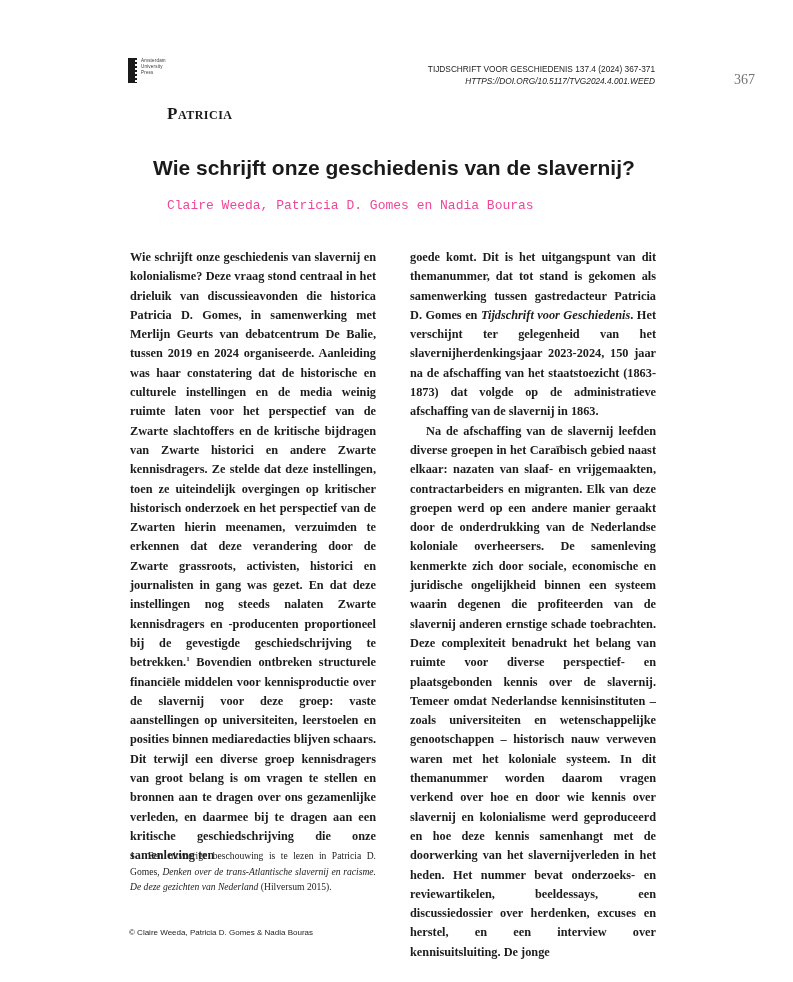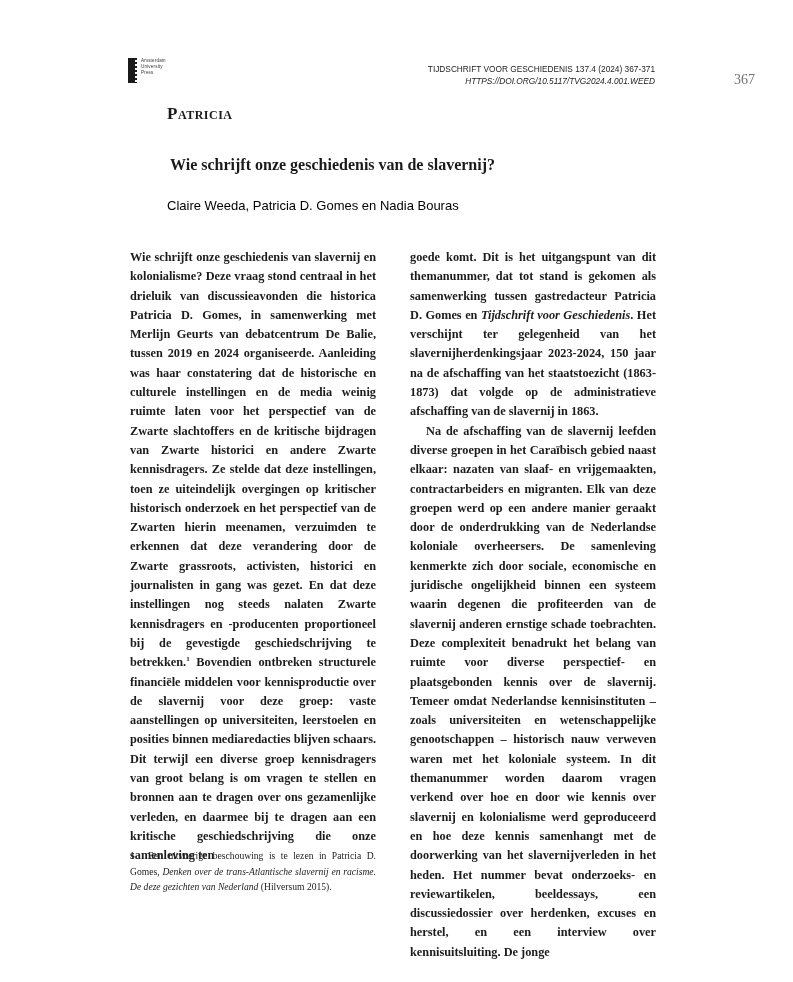--- a/index.html
+++ b/index.html
@@ -6,22 +6,22 @@
   body { width: 793px; height: 982px; position: relative; overflow: hidden; color: #1c1c1c; font-family: "DejaVu Serif", serif; }
   .logo { position: absolute; left: 128px; top: 58px; display: flex; align-items: flex-start; }
   .logo-bar { width: 7px; height: 25px; background: #1a1a1a; position: relative; }
   .logo-bar::after { content: ""; position: absolute; right: -2px; top: 0; width: 2px; height: 25px;
     background: repeating-linear-gradient(to bottom, #1a1a1a 0 2px, transparent 2px 4px); }
   .logo-text { margin-left: 6px; font-family: "Liberation Sans", sans-serif; font-size: 4.5px; line-height: 6px; color: #333; letter-spacing: 0.2px; }
   .running-head { position: absolute; right: 138px; top: 63px; text-align: right; font-family: "Liberation Sans", sans-serif; font-size: 8.3px; line-height: 12px; color: #222; }
   .running-head .doi { font-style: italic; }
   .page-number { position: absolute; right: 38px; top: 72px; font-family: "Liberation Serif", serif; font-size: 14px; color: #737373; }
   .section-label { position: absolute; left: 167px; top: 104px; font-family: "Liberation Serif", serif; font-size: 17px; font-weight: bold; font-variant: small-caps; letter-spacing: 0.5px; color: #1a1a1a; }
-  .title { position: absolute; left: 170px; top: 156px; font-family: Liberation Serif, serif; font-size: 16px; font-weight: bold; color: #1a1a1a; margin: 0; }
-  .authors { position: absolute; left: 167px; top: 198px; font-family: Liberation Sans, sans-serif; font-size: 13px; color: #000000; }
+  .title { position: absolute; left: 153px; top: 156px; font-family: Liberation Sans, sans-serif; font-size: 21px; font-weight: bold; color: #1a1a1a; margin: 0; }
+  .authors { position: absolute; left: 167px; top: 198px; font-family: Liberation Mono, monospace; font-size: 13px; color: #ec4899; }
   .col { position: absolute; top: 248px; width: 246px; font-family: "Liberation Serif", serif; font-size: 12.3px; line-height: 19.3px; color: #1c1c1c; text-align: justify; }
   .col-left { left: 130px; }
   .col-right { left: 410px; }
   .col p { margin: 0; font-weight: bold; }
   .col p.indent { text-indent: 16px; }
   .footnote { position: absolute; left: 130px; top: 848px; width: 246px; font-family: "Liberation Serif", serif; font-size: 9.6px; line-height: 15.6px; color: #222; text-align: justify; }
   .footnote .fn-num { display: inline-block; width: 18px; }
   .footer { position: absolute; left: 129px; top: 927px; font-family: "Liberation Sans", sans-serif; font-size: 8px; line-height: 12px; color: #222; }
   sup { font-size: 7px; line-height: 0; vertical-align: super; }
 </style>
@@ -54,13 +54,14 @@
 <div class="col col-right">
   <p><span>goede komt. Dit is het uitgangspunt van dit themanummer, dat tot stand is gekomen als samenwerking tussen gastredacteur Patricia D. Gomes en </span><em>Tijdschrift voor Geschiedenis</em><span>. Het verschijnt ter gelegenheid van het slavernijherdenkingsjaar 2023-2024, 150 jaar na de afschaffing van het staatstoezicht (1863-1873) dat volgde op de administratieve afschaffing van de slavernij in 1863.</span></p>
   <p class="indent">Na de afschaffing van de slavernij leefden diverse groepen in het Caraïbisch gebied naast elkaar: nazaten van slaaf- en vrijgemaakten, contractarbeiders en migranten. Elk van deze groepen werd op een andere manier geraakt door de onderdrukking van de Nederlandse koloniale overheersers. De samenleving kenmerkte zich door sociale, economische en juridische ongelijkheid binnen een systeem waarin degenen die profiteerden van de slavernij anderen ernstige schade toebrachten. Deze complexiteit benadrukt het belang van ruimte voor diverse perspectief- en plaatsgebonden kennis over de slavernij. Temeer omdat Nederlandse kennisinstituten – zoals universiteiten en wetenschappelijke genootschappen – historisch nauw verweven waren met het koloniale systeem. In dit themanummer worden daarom vragen verkend over hoe en door wie kennis over slavernij en kolonialisme werd geproduceerd en hoe deze kennis samenhangt met de doorwerking van het slavernijverleden in het heden. Het nummer bevat onderzoeks- en reviewartikelen, beeldessays, een discussiedossier over herdenken, excuses en herstel, en een interview over kennisuitsluiting. De jonge</p>
 </div>
 
 <div class="footnote">
   <span class="fn-num">1</span><span>Een uitvoerige beschouwing is te lezen in Patricia D. Gomes, </span><em>Denken over de trans-Atlantische slavernij en racisme. De deze gezichten van Nederland</em><span> (Hilversum 2015).</span>
 </div>
 
 <div class="footer">
+  <div>© Claire Weeda, Patricia D. Gomes &amp; Nadia Bouras</div>
 </div>
 
 </body></html>

